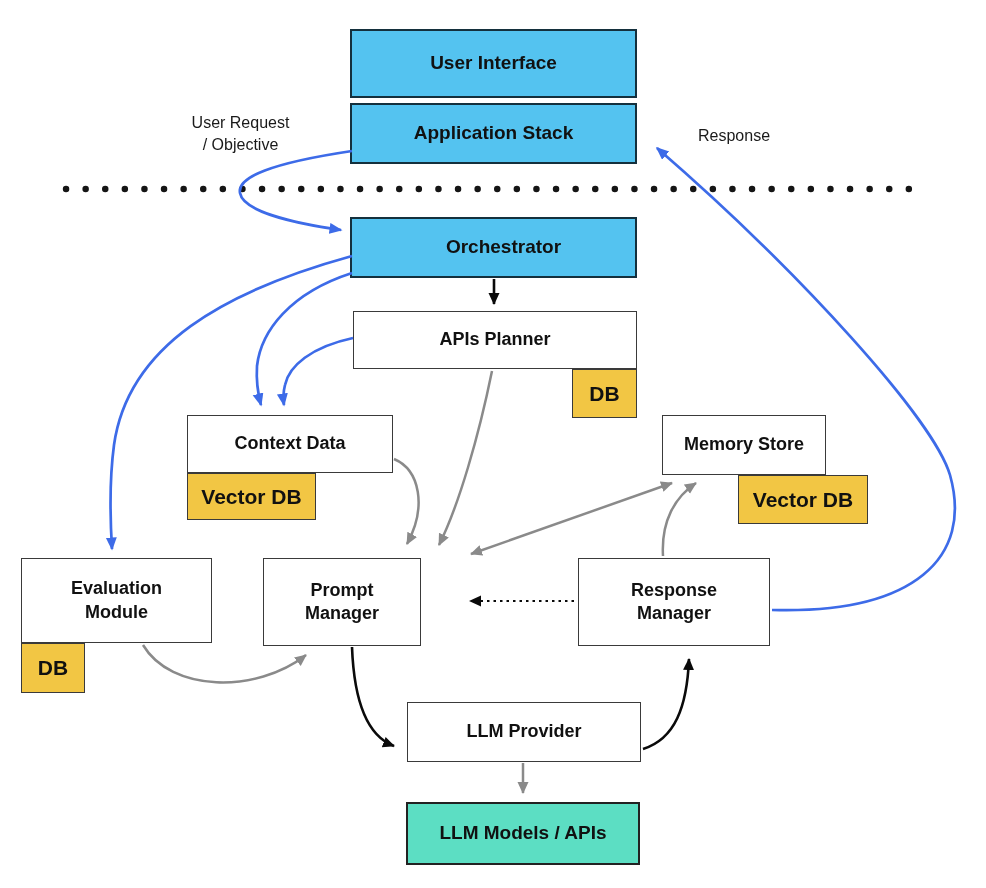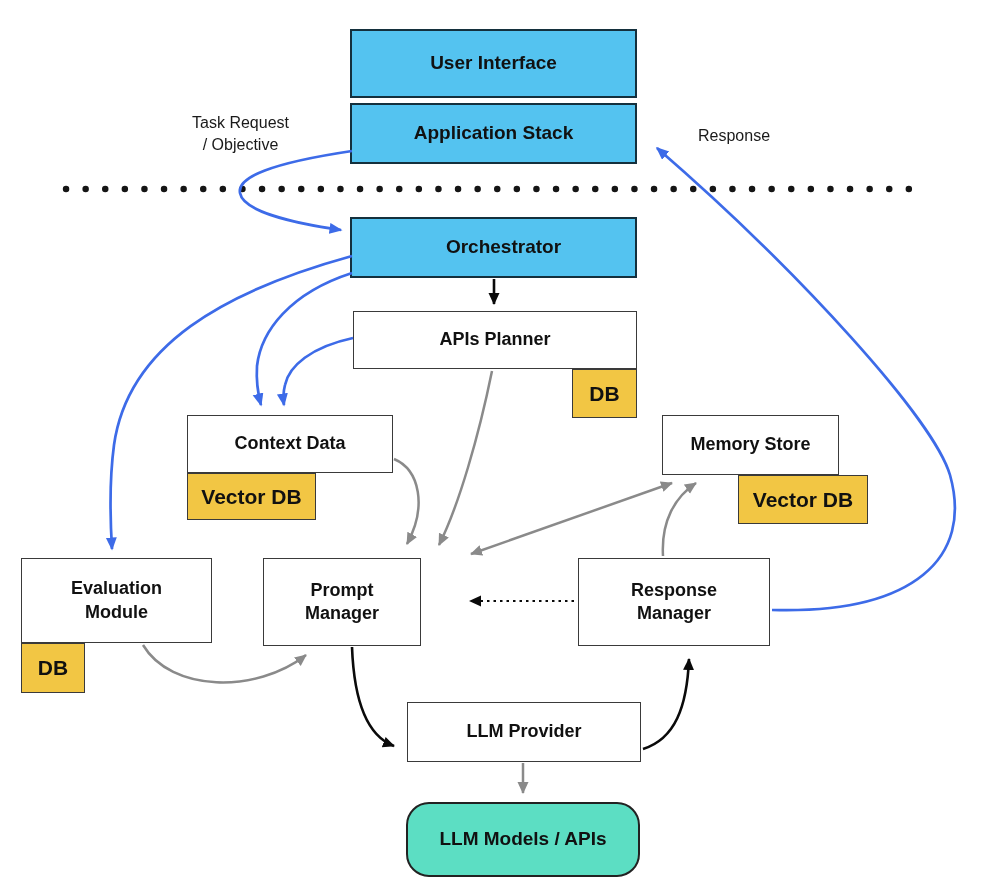--- a/index.html
+++ b/index.html
@@ -36,28 +36,28 @@
     z-index:4;
   }
   
   #n-user-interface{left:350px;top:29px;width:287px;height:69px;}
   #n-application-stack{left:350px;top:103px;width:287px;height:61px;}
   #n-orchestrator{left:350px;top:217px;width:287px;height:61px;padding-left:20px;}
   #n-task-planner{left:353px;top:311px;width:284px;height:58px;}
   #n-task-db{left:572px;top:369px;width:65px;height:49px;}
   #n-context-data{left:187px;top:415px;width:206px;height:58px;}
   #n-context-vectordb{left:187px;top:473px;width:129px;height:47px;}
-  #n-memory-store{left:662px;top:415px;width:177px;height:60px;}
+  #n-memory-store{left:662px;top:415px;width:164px;height:60px;}
   #n-memory-vectordb{left:738px;top:475px;width:130px;height:49px;}
   #n-evaluation-module{left:21px;top:558px;width:191px;height:85px;}
   #n-eval-db{left:21px;top:643px;width:64px;height:50px;}
   #n-prompt-manager{left:263px;top:558px;width:158px;height:88px;}
   #n-response-manager{left:578px;top:558px;width:192px;height:88px;}
   #n-llm-provider{left:407px;top:702px;width:234px;height:60px;}
-  #n-llm-models{left:406px;top:802px;width:234px;height:75px;border-radius:23px;}
+  #n-llm-models{left:406px;top:802px;width:234px;height:63px;}
   #a-user-request{left:163px;top:112px;width:155px;}
   #a-response{left:698px;top:125px;width:100px;text-align:left;}
   
   svg#edges{position:absolute;left:0;top:0;z-index:5;pointer-events:none;}
   .edge{fill:none;}
   .edge.blue{stroke:#3D6BE8;stroke-width:2.7px;}
   .edge.gray{stroke:#8A8A8A;stroke-width:2.5px;}
   .edge.black{stroke:#0a0a0a;stroke-width:2.6px;}
   .edge.dotted{stroke-dasharray:2.5 4;stroke-width:2.2px;}
   .separator{stroke:#151515;stroke-width:6.4px;stroke-dasharray:0.1 19.5;stroke-linecap:round;}
@@ -79,21 +79,21 @@
   <div class="node white-box" id="n-evaluation-module">Evaluation
 Module</div>
   <div class="node yellow-box" id="n-eval-db">DB</div>
   <div class="node white-box" id="n-prompt-manager">Prompt
 Manager</div>
   <div class="node white-box" id="n-response-manager">Response
 Manager</div>
   <div class="node white-box" id="n-llm-provider">LLM Provider</div>
   <div class="node teal-box" id="n-llm-models">LLM Models / APIs</div>
 
-  <div class="annotation" id="a-user-request">Task Request
+  <div class="annotation" id="a-user-request">User Request
 / Objective</div>
   <div class="annotation" id="a-response">Response</div>
 
   <svg id="edges" width="986" height="888" viewBox="0 0 986 888">
     <defs>
       <marker id="ah-blue" markerUnits="userSpaceOnUse" markerWidth="15" markerHeight="13" refX="11.5" refY="5.5" orient="auto">
         <path d="M0,0 L13,5.5 L0,11 z" fill="#3D6BE8"></path>
       </marker>
       <marker id="ah-gray" markerUnits="userSpaceOnUse" markerWidth="15" markerHeight="13" refX="11" refY="5.5" orient="auto">
         <path d="M0,0 L12,5.5 L0,11 z" fill="#8A8A8A"></path>

